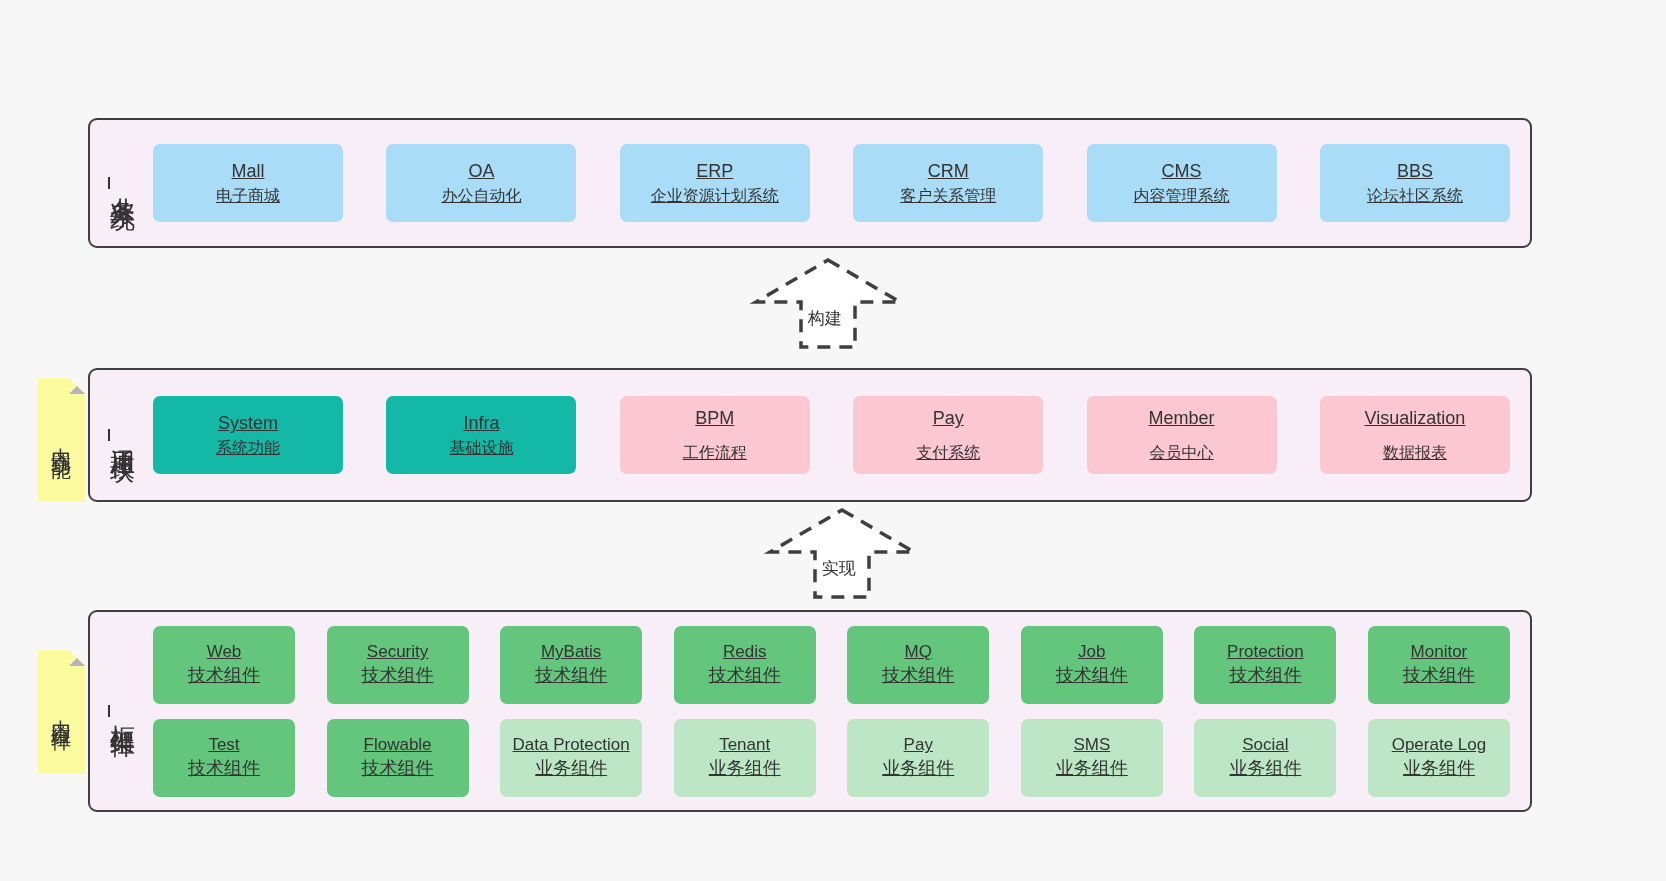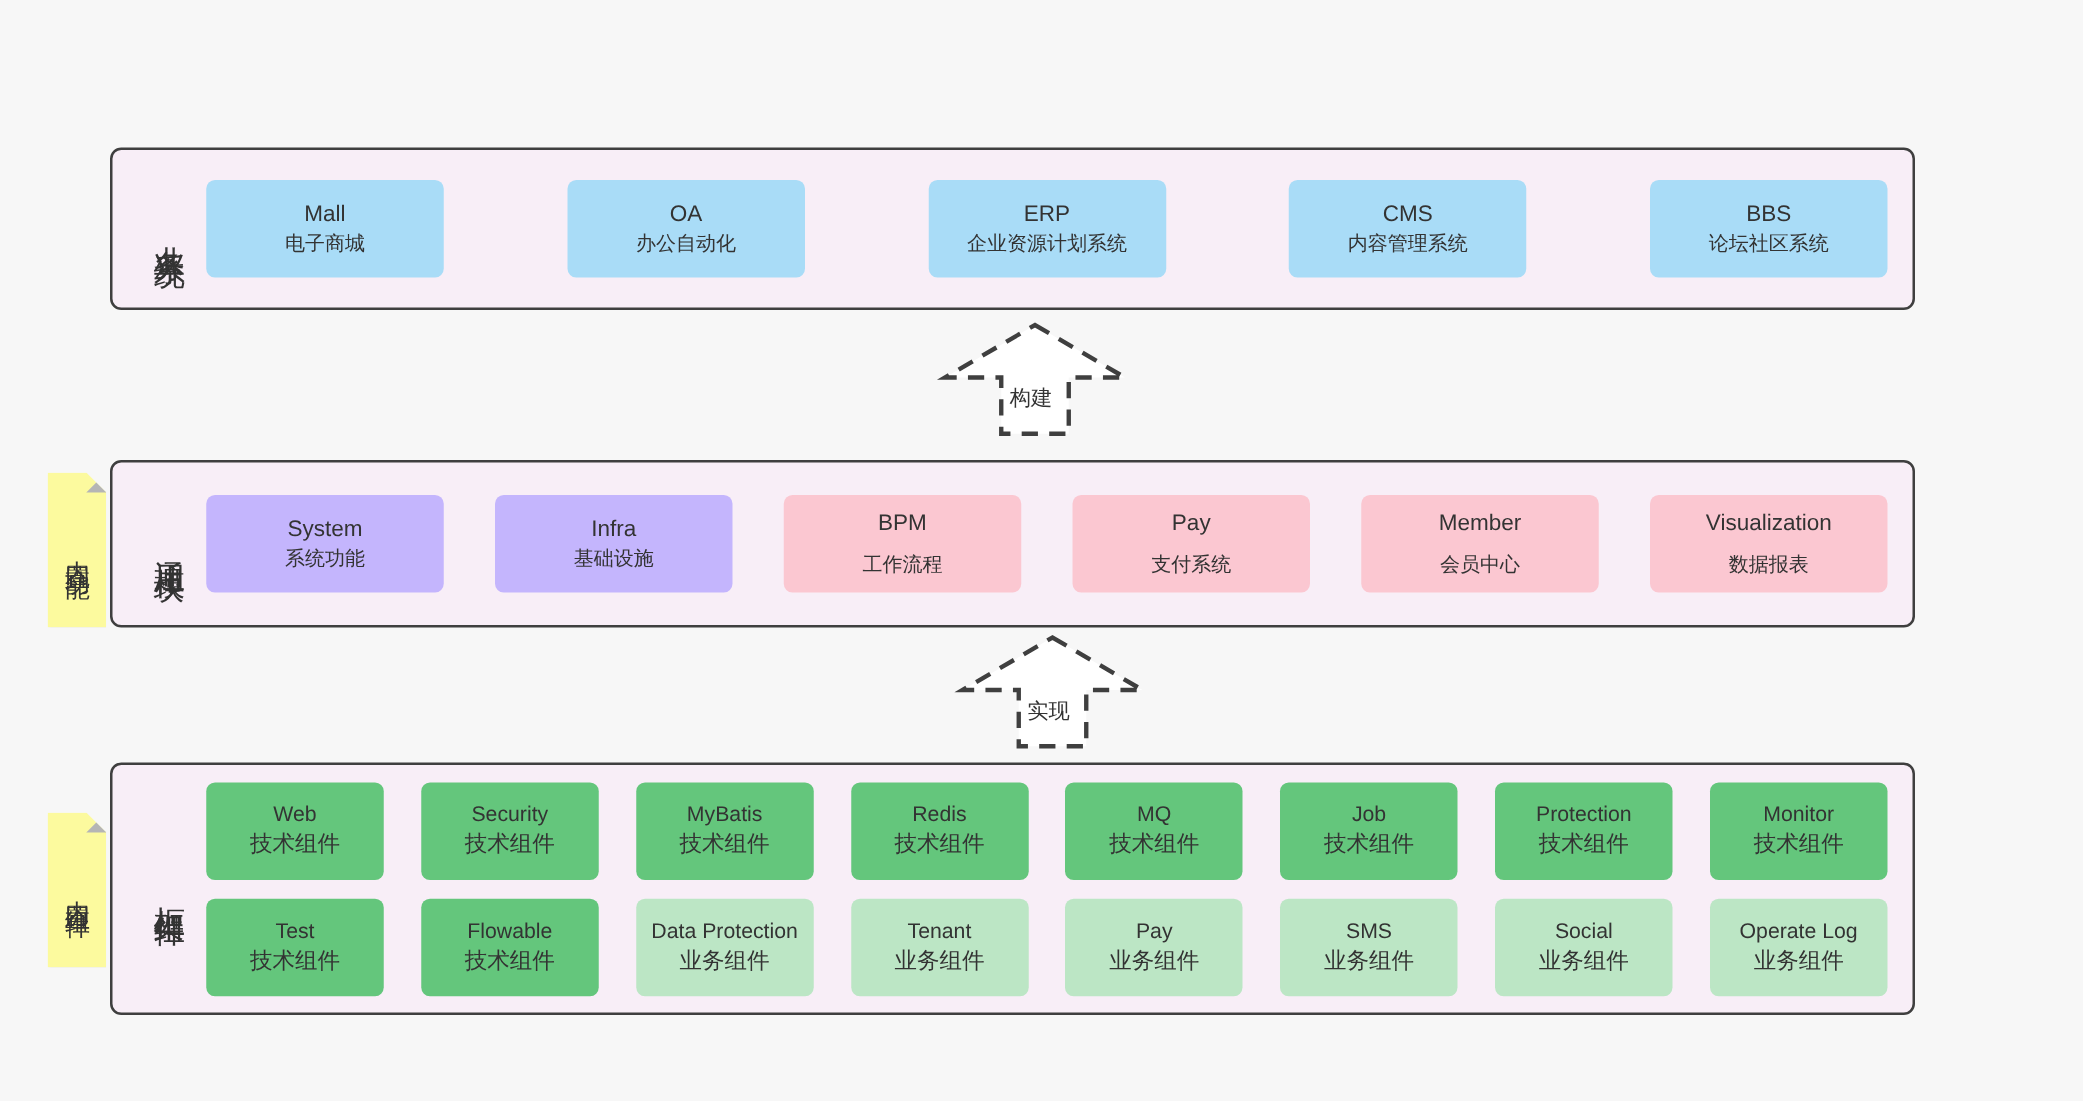--- a/index.html
+++ b/index.html
@@ -7,21 +7,22 @@
     width:1666px;height:881px;position:relative;overflow:hidden;
     background:#f7f7f7;
     font-family:"Liberation Sans","DejaVu Sans",sans-serif;
     color:#333;
   }
   .band{
     position:absolute;left:88px;width:1444px;
     background:#f8eef7;border:2px solid #3f3f3f;border-radius:9px;
     box-sizing:border-box;
     display:flex;align-items:center;
-    padding:0 20px 0 26px;
+    padding:0 20px 0 14px;
+    text-decoration:underline;
   }
   #band-business{top:118px;height:130px;}
   #band-modules{top:368px;height:134px;}
   #band-framework{top:610px;height:202px;}
   .band-label{
     writing-mode:vertical-rl;text-orientation:upright;
     font-size:25px;letter-spacing:3px;line-height:1;
     color:#333;margin:0 18px 0 6px;white-space:nowrap;
     flex:0 0 auto;
   }
@@ -32,21 +33,21 @@
     width:190px;height:78px;border-radius:7px;
     display:flex;flex-direction:column;justify-content:center;align-items:center;
     text-align:center;line-height:1.25;
   }
   .box .en{font-size:18px;}
   .box .zh{font-size:16px;margin-top:3px;}
   .box.small{width:142px;height:78px;}
   .box.small .en{font-size:17px;line-height:1.15;}
   .box.small .zh{font-size:18px;margin-top:2px;}
   .box.blue{background:#a9dcf7;}
-  .box.red{background:#c4b5fd;}
+  .box.red{background:#14b8a6;}
   .box.pink{background:#fbc7d1;gap:10px;}
   .box.green{background:#64c67c;}
   .box.lightgreen{background:#bce6c5;}
   .sticky{
     position:absolute;left:38px;width:47px;height:124px;
     background:#fcfa9e;
     box-shadow:1px 2px 3px rgba(0,0,0,0.12);
     display:flex;align-items:center;justify-content:center;
     clip-path:polygon(0 0,calc(100% - 16px) 0,100% 16px,100% 100%,0 100%);
   }
@@ -83,20 +84,24 @@
       </div>
       <div class="box blue">
         <span class="en">OA</span>
         <span class="zh">办公自动化</span>
       </div>
       <div class="box blue">
         <span class="en">ERP</span>
         <span class="zh">企业资源计划系统</span>
       </div>
       <div class="box blue">
+        <span class="en">CRM</span>
+        <span class="zh">客户关系管理</span>
+      </div>
+      <div class="box blue">
         <span class="en">CMS</span>
         <span class="zh">内容管理系统</span>
       </div>
       <div class="box blue">
         <span class="en">BBS</span>
         <span class="zh">论坛社区系统</span>
       </div>
     </div>
 </div>
 

